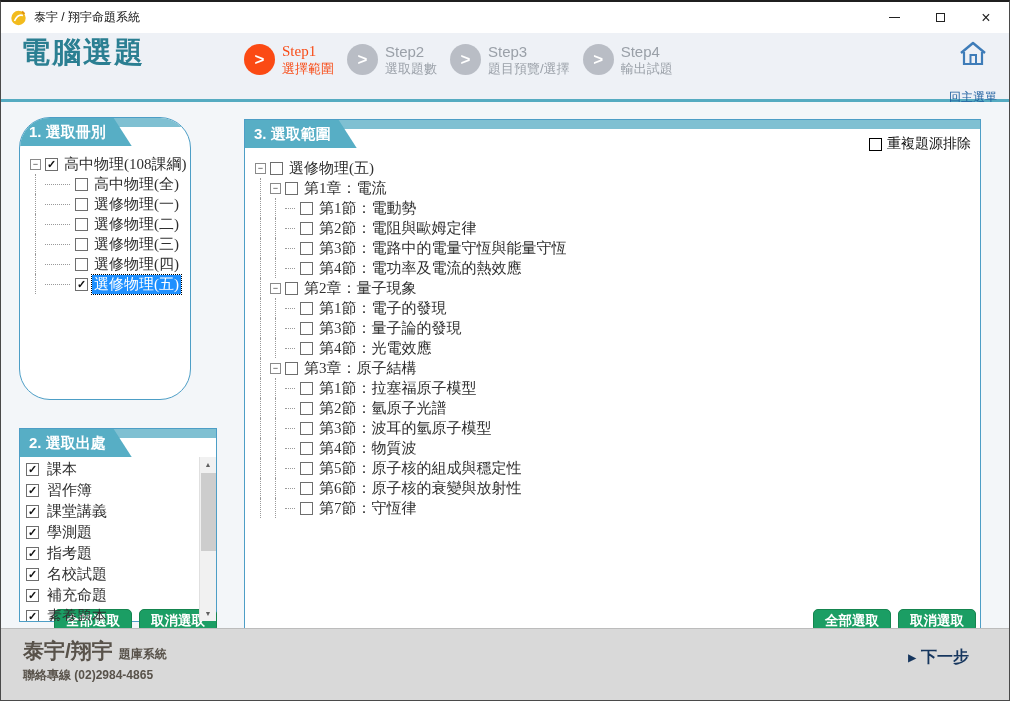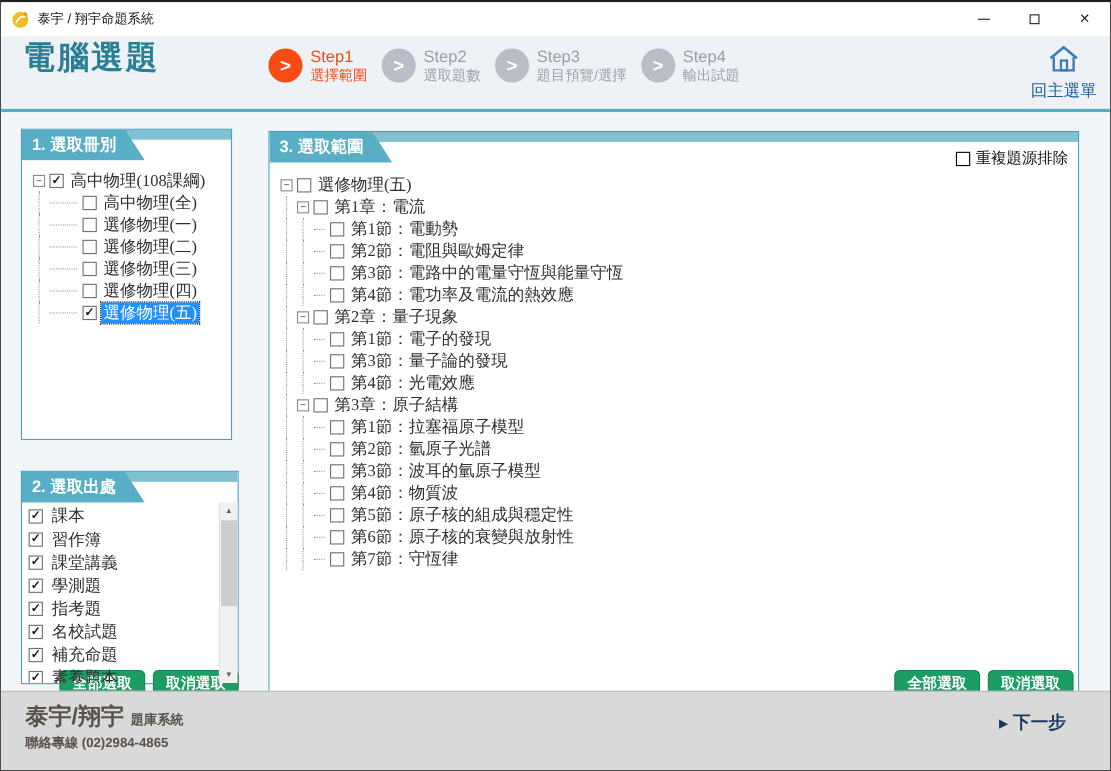--- a/index.html
+++ b/index.html
@@ -27,31 +27,31 @@
   .header{height:69px;background:var(--head-bg);border-bottom:3px solid #55abc1;position:relative;display:flex;}
   .page-title{margin-left:20px;font-size:29px;font-weight:bold;color:var(--title-teal);letter-spacing:2px;}
   .steps{position:absolute;left:243px;top:10px;display:flex;gap:13px;align-items:center;}
   .step{display:flex;gap:7px;align-items:center;}
   .step-circle{width:31px;height:31px;border-radius:50%;background:var(--gray-circle);color:#fff;
     display:flex;align-items:center;justify-content:center;font-weight:bold;font-size:17px;flex:none;}
   .step-text{line-height:1.18;color:var(--gray-step);}
   .step-name{font-size:15px;}
   .step-label{font-size:13px;}
   .step.active .step-circle{background:#fb4a14;}
-  .step.active .step-text{color:var(--orange);}
+  .step.active .step-text{color:var(--orange);font-family:Liberation Serif, serif;}
   .home-btn{position:absolute;right:12px;top:7px;text-align:center;cursor:pointer;}
-  .home-label{font-size:15px;color:var(--link-blue);margin-top:1px;}
+  .home-label{font-size:12px;color:var(--link-blue);margin-top:18px;}
   
   .main{position:relative;height:557px;background:var(--main-bg);}
   .panel{position:absolute;background:#fff;border:1px solid var(--panel-border);overflow:hidden;}
   .panel-strip{position:absolute;top:0;left:0;right:0;height:9px;background:var(--teal-strip);z-index:1;}
   .panel-tab{position:absolute;top:0;left:0;height:28px;background:var(--teal-tab);color:#fff;
     font-weight:bold;font-size:15px;line-height:28px;padding:0 26px 0 9px;z-index:2;
     clip-path:polygon(0 0,calc(100% - 18px) 0,100% 100%,0 100%);white-space:nowrap;}
-  .panel-books{left:18px;top:15px;width:192px;height:283px;}
+  .panel-books{left:18px;top:15px;width:172px;height:283px;border-radius:31px;}
   .panel-sources{left:18px;top:326px;width:198px;height:194px;}
   .panel-scope{left:243px;top:17px;width:737px;height:629px;}
   .tree{position:relative;z-index:3;font-family:"Liberation Serif","DejaVu Serif",serif;font-size:15px;color:#2f2f2f;}
   .tree-books-wrap{padding:36px 4px 0 10px;}
   .tree-scope-wrap{padding:38px 4px 0 10px;}
   .trow{display:flex;align-items:center;height:20px;white-space:nowrap;}
   .tguide{width:10px;margin-left:5px;align-self:stretch;border-left:1px dotted #9a9a9a;flex:none;}
   .texp{width:11px;height:11px;border:1px solid #8a8a8a;background:#fff;margin-right:4px;flex:none;
     font:9px/9px "Liberation Sans",sans-serif;text-align:center;color:#333;}
   .tstub{height:1px;border-top:1px dotted #9a9a9a;margin-right:5px;flex:none;}

